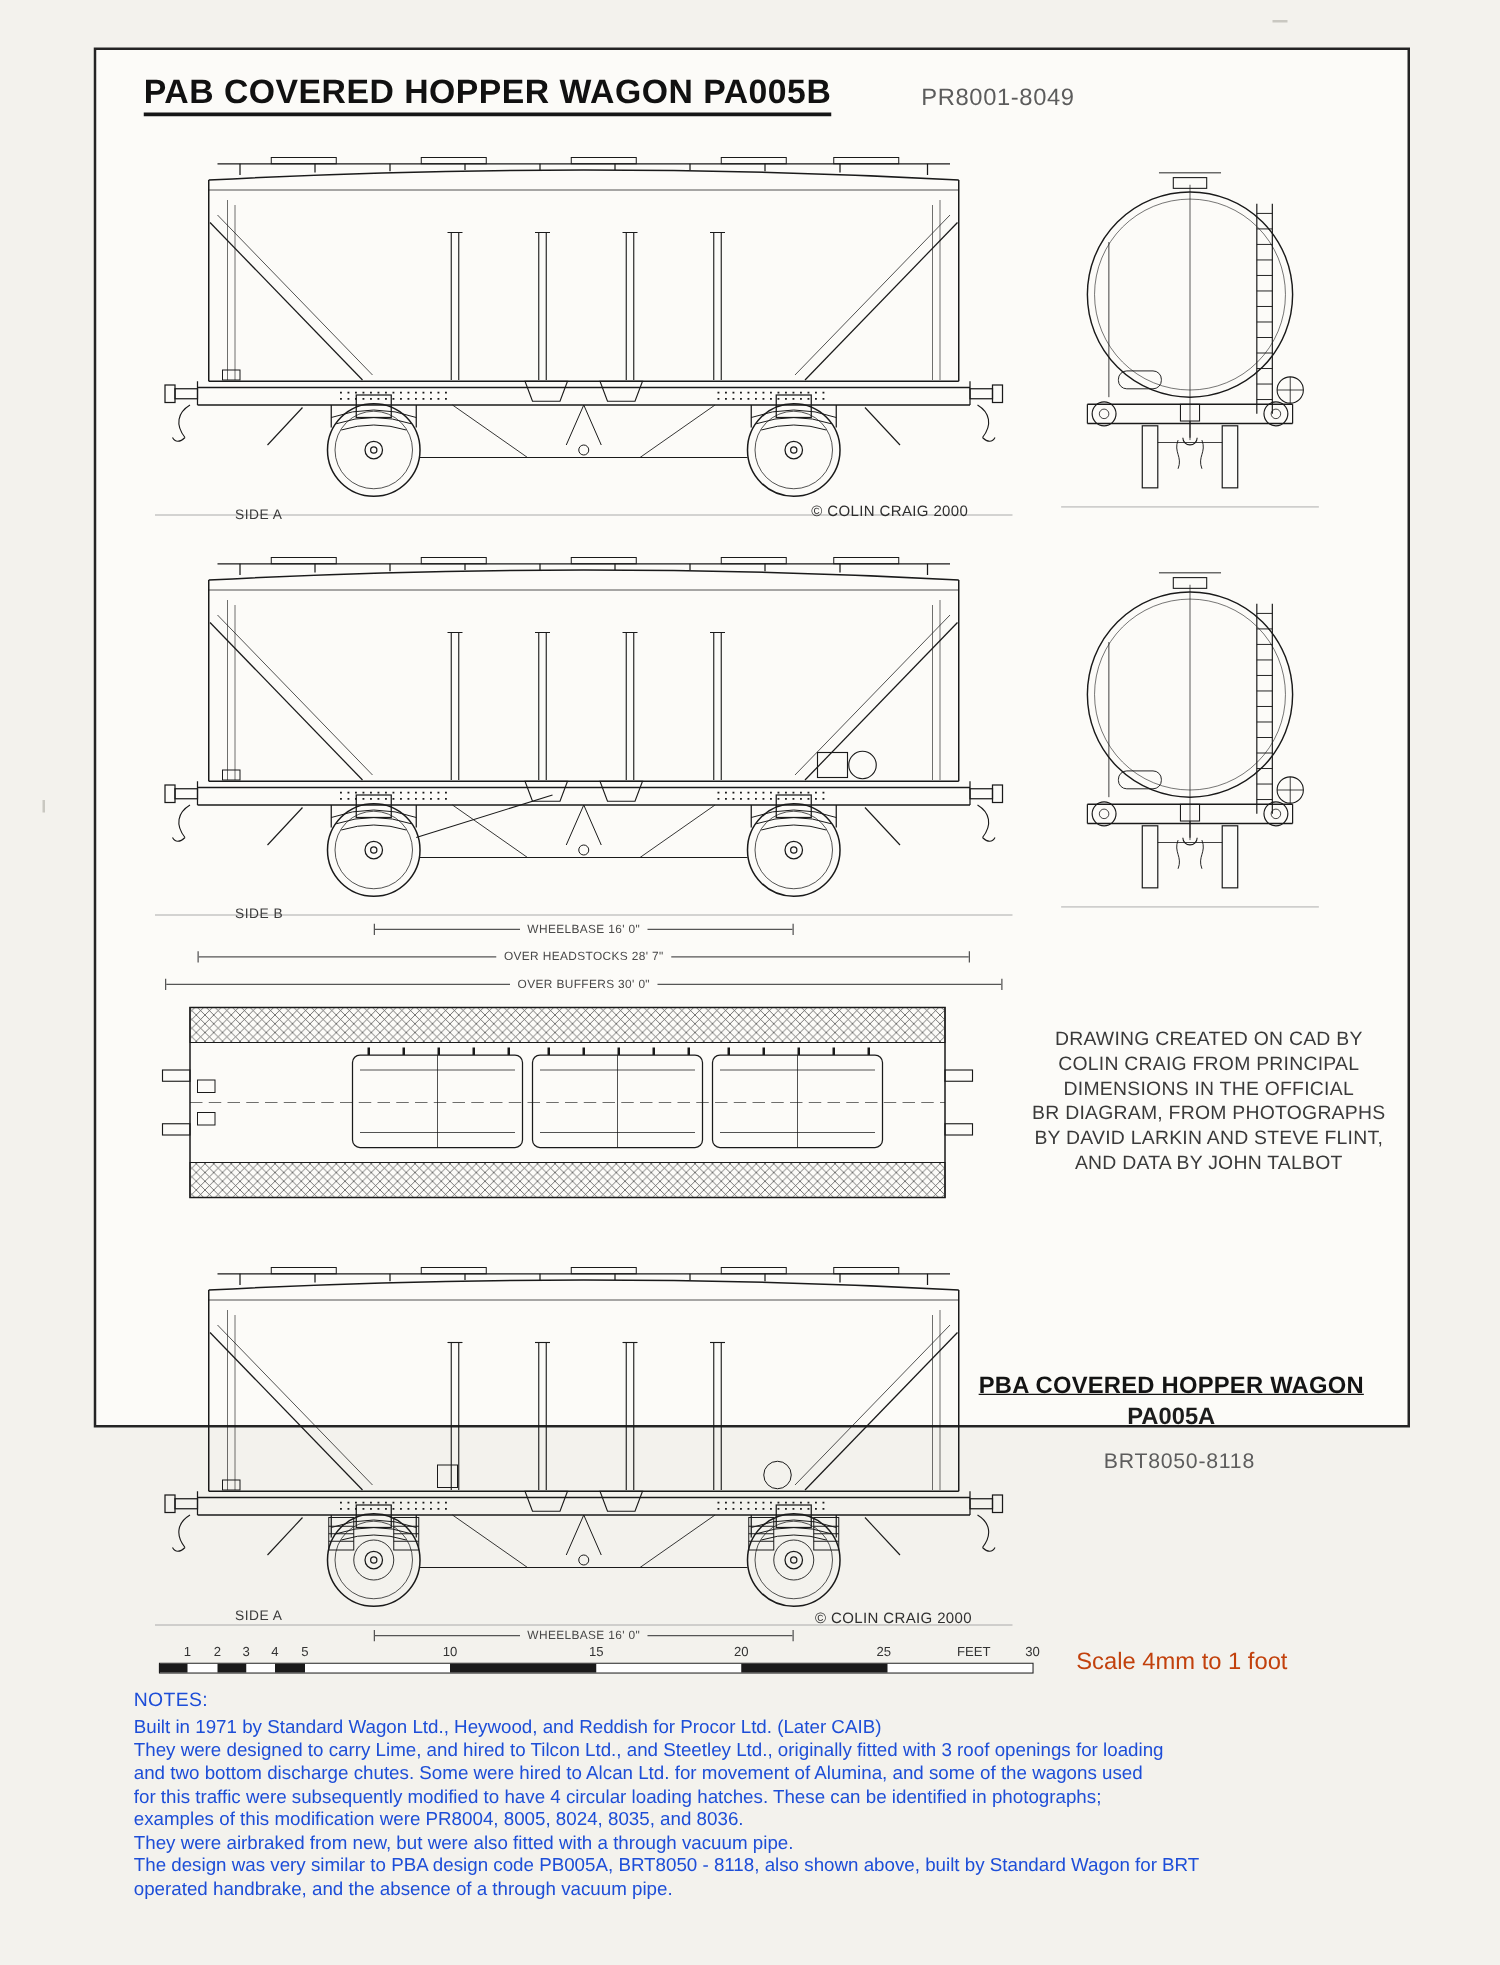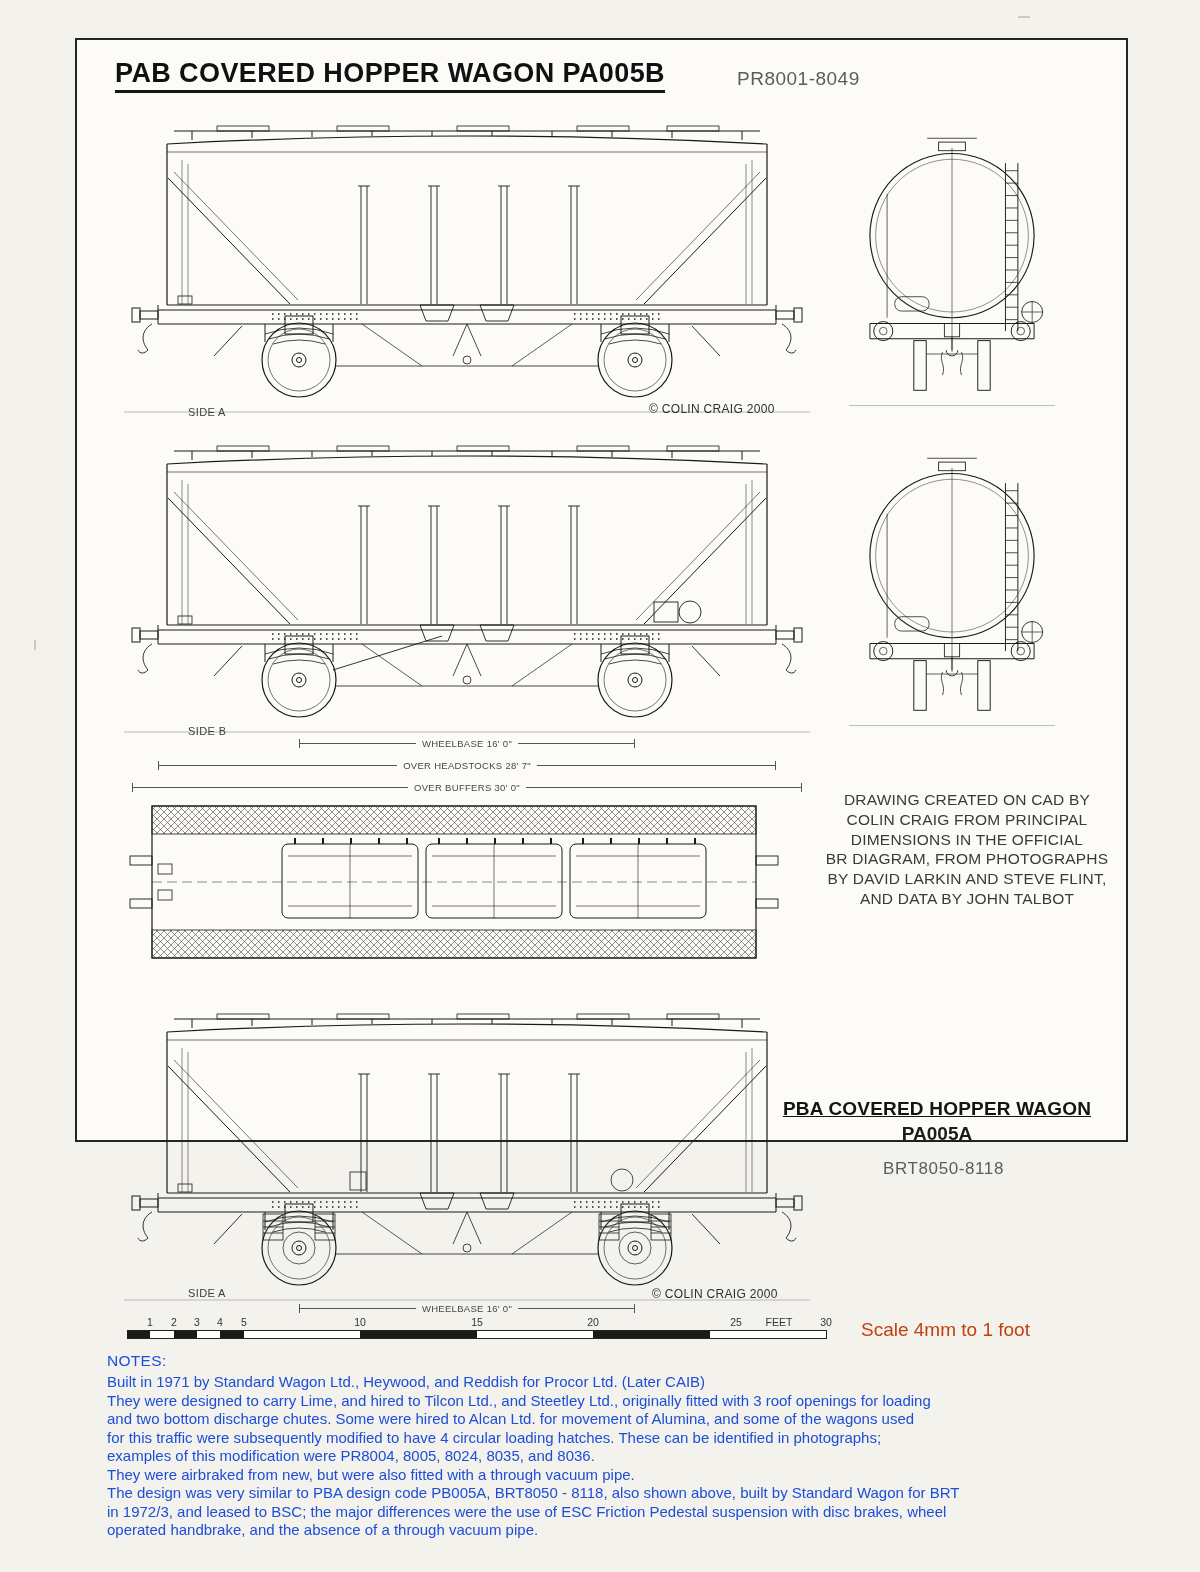--- a/index.html
+++ b/index.html
@@ -271,21 +271,21 @@
     <div class="abs dim" style="left:55px;top:741px;width:670px">
       <i class="dl"></i>
         <span class="dt">OVER BUFFERS 30' 0"</span>
         <i class="dl"></i>
     </div>
 
     <svg class="abs" style="left:45px;top:758px" width="680" height="175">
         <use href="#sym-plan"></use>
       </svg>
 
-    <div class="abs credit" style="left:740px;top:750px">
+    <div class="abs credit" style="left:740px;top:782px">
       <div>DRAWING CREATED ON CAD BY</div>
       <div>COLIN CRAIG FROM PRINCIPAL</div>
       <div>DIMENSIONS IN THE OFFICIAL</div>
       <div>BR DIAGRAM, FROM PHOTOGRAPHS</div>
       <div>BY DAVID LARKIN AND STEVE FLINT,</div>
       <div>AND DATA BY JOHN TALBOT</div>
     </div>
 
     <svg class="abs" style="left:45px;top:968px" width="690" height="300">
       <use href="#sym-side"></use>
@@ -330,21 +330,21 @@
 
     <div class="abs scale-wrap">
       <span class="tick" style="left:23px">1</span>
       <span class="tick" style="left:47px">2</span>
       <span class="tick" style="left:70px">3</span>
       <span class="tick" style="left:93px">4</span>
       <span class="tick" style="left:117px">5</span>
       <span class="tick" style="left:233px">10</span>
       <span class="tick" style="left:350px">15</span>
       <span class="tick" style="left:466px">20</span>
-      <span class="tick" style="left:609px">25</span>
+      <span class="tick" style="left:580px">25</span>
       <span class="tick" style="left:652px">FEET</span>
       <span class="tick" style="left:699px">30</span>
       <svg style="position:absolute;left:0;top:14px" width="700" height="9">
         <rect x="0.5" y="0.5" width="699" height="8" fill="#ffffff" stroke="#222" stroke-width="1"></rect>
         <rect x="0" y="1" width="23" height="7" fill="#1a1a1a"></rect>
         <rect x="47" y="1" width="23" height="7" fill="#1a1a1a"></rect>
         <rect x="93" y="1" width="24" height="7" fill="#1a1a1a"></rect>
         <rect x="233" y="1" width="117" height="7" fill="#1a1a1a"></rect>
         <rect x="466" y="1" width="117" height="7" fill="#1a1a1a"></rect>
       </svg>
@@ -353,18 +353,17 @@
 
     <div class="abs notes">
       <div class="notes-h">NOTES:</div>
       <div class="nline">Built in 1971 by Standard Wagon Ltd., Heywood, and Reddish for Procor Ltd. (Later CAIB)</div>
       <div class="nline">They were designed to carry Lime, and hired to Tilcon Ltd., and Steetley Ltd., originally fitted with 3 roof openings for loading</div>
       <div class="nline">and two bottom discharge chutes. Some were hired to Alcan Ltd. for movement of Alumina, and some of the wagons used</div>
       <div class="nline">for this traffic were subsequently modified to have 4 circular loading hatches. These can be identified in photographs;</div>
       <div class="nline">examples of this modification were PR8004, 8005, 8024, 8035, and 8036.</div>
       <div class="nline">They were airbraked from new, but were also fitted with a through vacuum pipe.</div>
       <div class="nline">The design was very similar to PBA design code PB005A, BRT8050 - 8118, also shown above, built by Standard Wagon for BRT</div>
-      <div class="nline">in 1972/3, and leased to BSC; the major differences were the use of ESC Friction Pedestal suspension with disc brakes, wheel</div>
       <div class="nline">operated handbrake, and the absence of a through vacuum pipe.</div>
     </div>
 
   </div>
 </div>
 
 </body></html>

